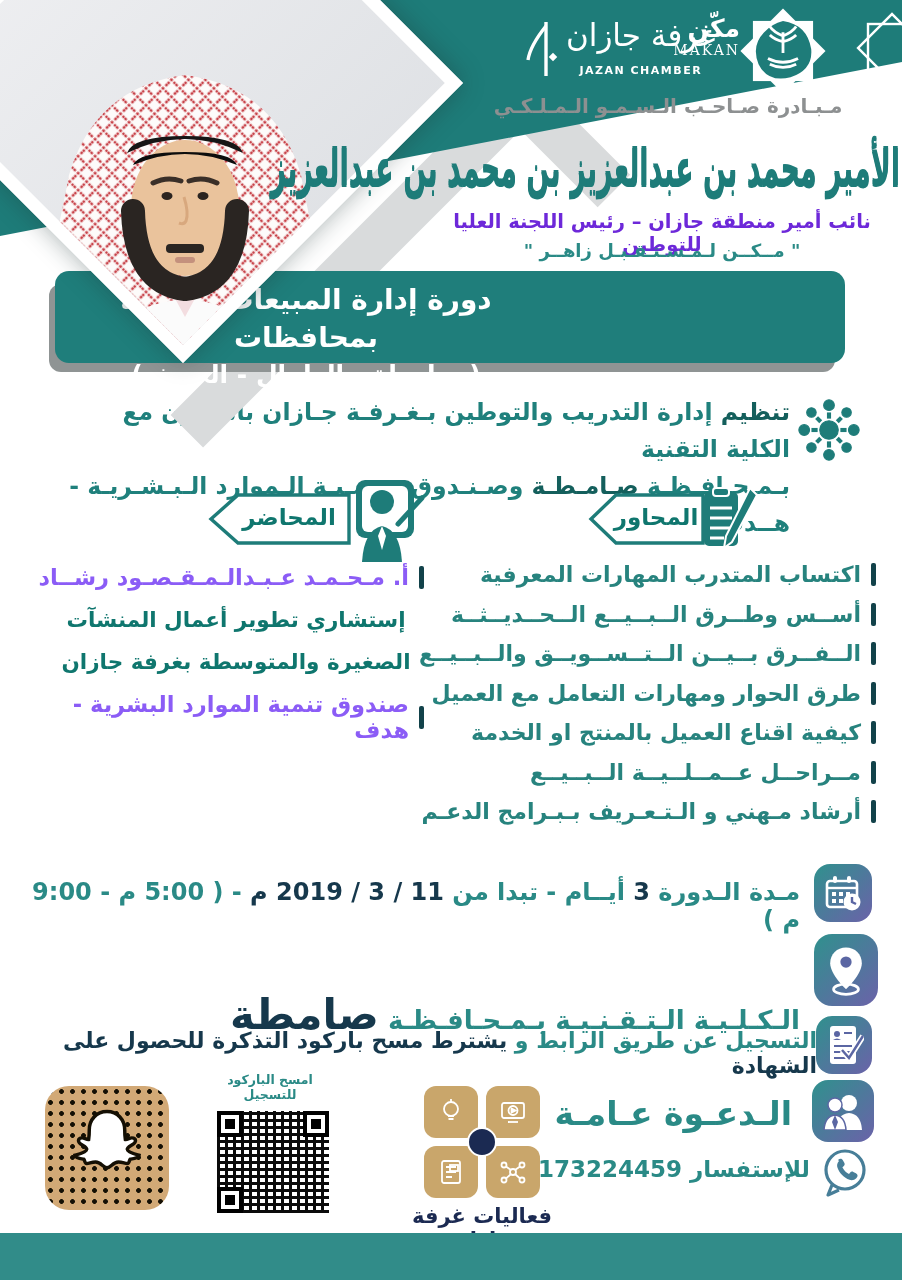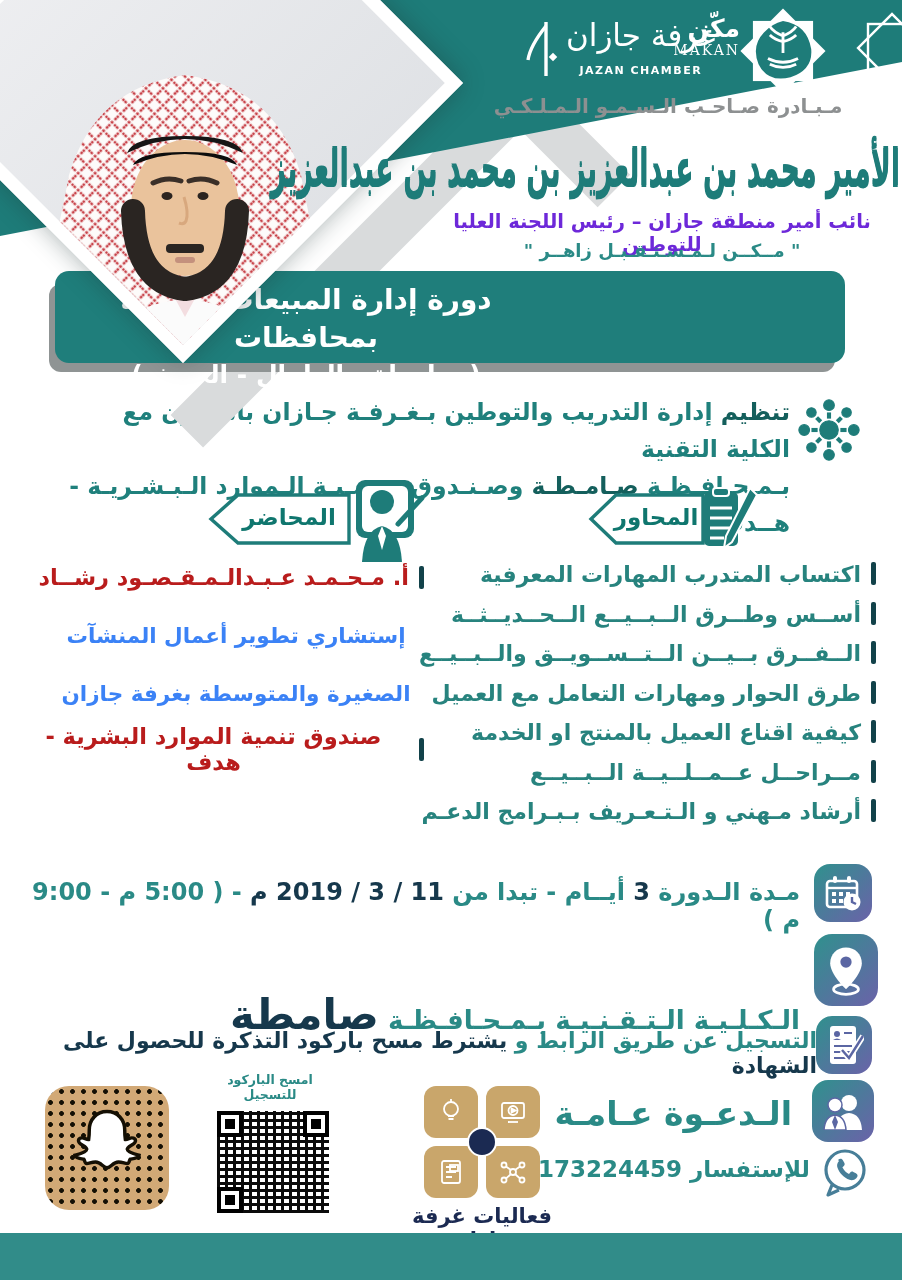--- a/index.html
+++ b/index.html
@@ -61,29 +61,29 @@
   .badge .lbl { position:absolute; left:24px; top:12px; width:92px; text-align:center;
                 color:#0f766e; font-size:23px; font-weight:bold; }
   .badge-topics { left:586px; top:492px; }
   .badge-lecturer { left:206px; top:492px; width:146px; }
   .badge-lecturer .lbl { width:118px; }
   .icon-topics { position:absolute; left:700px; top:484px; }
   .icon-lecturer { position:absolute; left:348px; top:476px; }
 
   
   .topics { position:absolute; left:438px; top:562px; width:438px; display:flex; flex-direction:column; gap:14.5px; }
-  .t-item { display:flex; align-items:flex-start; gap:10px; justify-content:flex-start; }
+  .t-item { display:flex; align-items:center; gap:10px; justify-content:flex-start; }
   .t-bar { width:5px; height:23px; background:#12424a; border-radius:2px; flex:0 0 auto; }
   .t-txt { color:#27837e; font-size:22px; font-weight:bold; white-space:nowrap; }
 
   
   .lecturer { position:absolute; left:18px; top:564px; width:406px; display:flex; flex-direction:column; gap:17px; }
   .l-row { display:flex; align-items:center; gap:10px; }
-  .l-txt { color:#b91c1c; font-size:22.5px; font-weight:bold;text-align:center; }
-  .l-desc { color:#3b82f6; font-size:21.5px; font-weight:bold; text-align:center; padding-left:30px;margin-top:16px; }
+  .l-txt { color:#8b5cf6; font-size:22.5px; font-weight:bold; }
+  .l-desc { color:#0f766e; font-size:21.5px; font-weight:bold; text-align:center; padding-left:30px; }
 
   
   .sq-icon { position:absolute; border-radius:16px; background:linear-gradient(135deg,#2f918d,#6b62a9);
              display:flex; align-items:center; justify-content:center; }
   .row-text { position:absolute; text-align:right; }
   .schedule { left:28px; top:878px; width:772px; font-size:24px; font-weight:bold; color:#2a8a86; }
   .schedule .navy { color:#16384c; }
   .location { left:28px; top:946px; width:772px; color:#2a8a86; font-size:26px; font-weight:bold;margin-top:44px; }
   .location .city { color:#16384c; font-size:42px; }
   .registration { left:33px; top:1028px; width:784px; font-size:22px; font-weight:bold; color:#2a8a86; }

